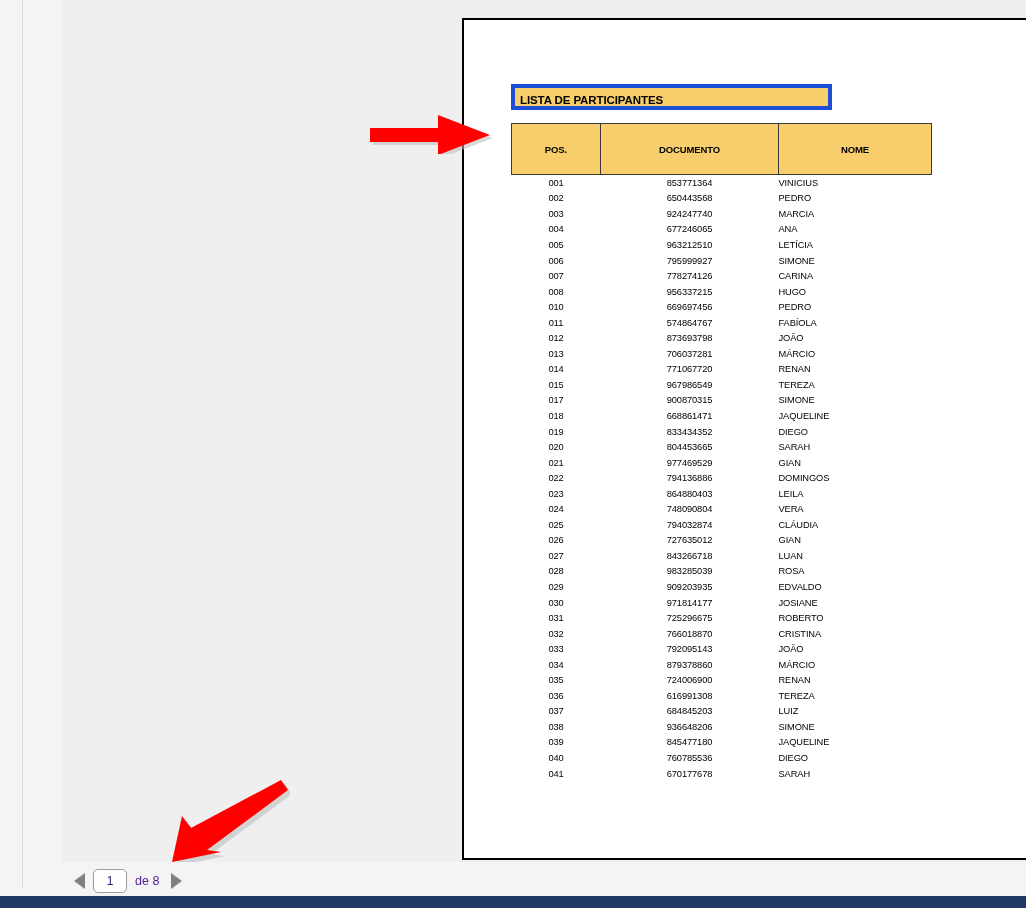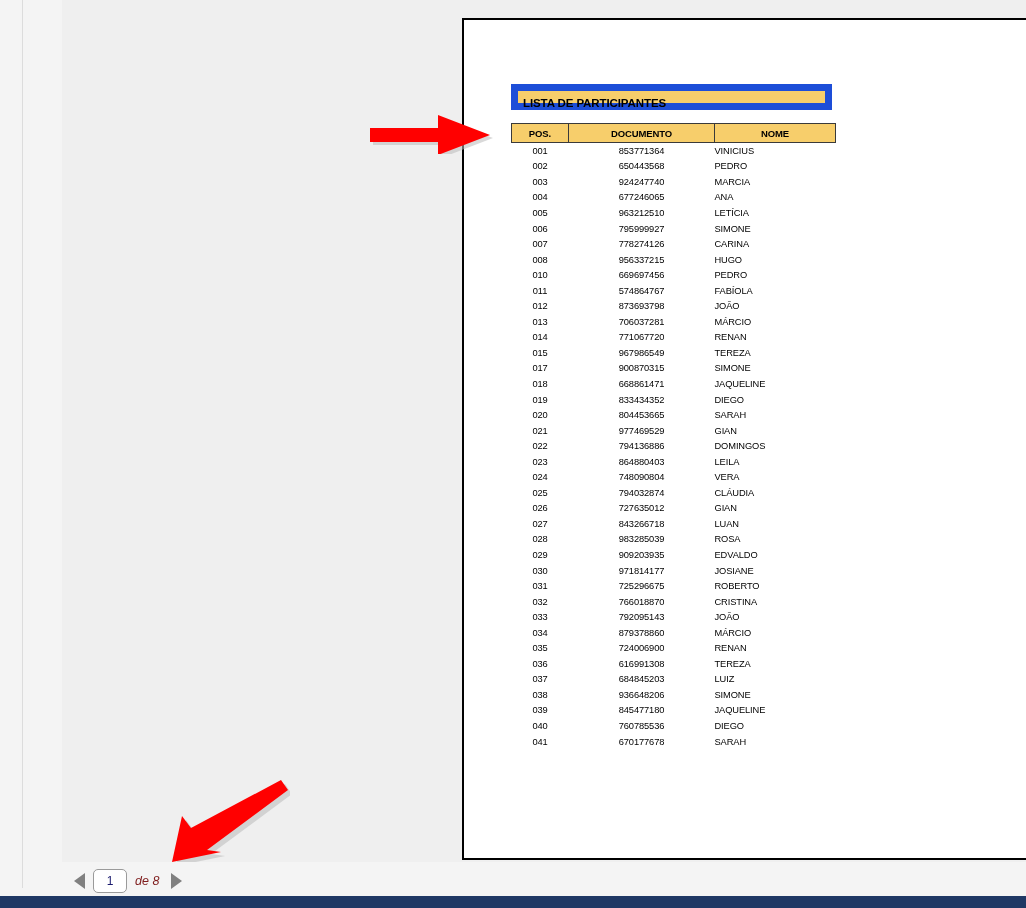--- a/index.html
+++ b/index.html
@@ -47,21 +47,21 @@
   }
 
   
   #report {
     position: absolute;
     left: 47px; top: 64px;
     width: 321px;
   }
   #report-title {
     background: #f7ce6b;
-    border: 7px solid #1d4ed8;
+    border: 4px solid #1d4ed8;
     box-sizing: border-box;
     height: 26px;
     line-height: 24px;
     padding-left: 5px;
     font-size: 11.5px;
     font-weight: bold;
     color: #000;
     letter-spacing: -0.1px;
   }
 
@@ -71,21 +71,21 @@
     margin-top: 13px;
     table-layout: fixed;
   }
   table.report-table th {
     background: #f7ce6b;
     border: 1px solid #3a3a3a;
     height: 18px;
     font-size: 9.5px;
     font-weight: bold;
     color: #000;
-    padding: 0;
+    padding: 16px;
     letter-spacing: -0.1px;
   }
   th.col-pos   { width: 56px;  text-align: center; }
   th.col-doc   { width: 145px; text-align: center; }
   th.col-nome  { width: 120px; text-align: center; padding-left: 4px; }
 
   table.report-table td {
     border: none;
     height: 15.55px;
     padding: 0;
@@ -141,23 +141,22 @@
     font-family: "Liberation Sans", sans-serif;
     font-size: 12px;
     color: #1a1a6e;
     text-align: center;
     padding: 0;
     margin: 0 3px;
     box-sizing: border-box;
   }
   #page-total-label {
     font-size: 12.5px;
-    color: #7f1d1d;
+    color: #4c1d95;
     margin: 0 6px 0 5px;
-    font-style: italic;
   }
 
   #status-bar {
     position: absolute;
     left: 0; top: 896px;
     width: 1026px; height: 12px;
     background: #1f3864;
   }
 </style>
 </head>

